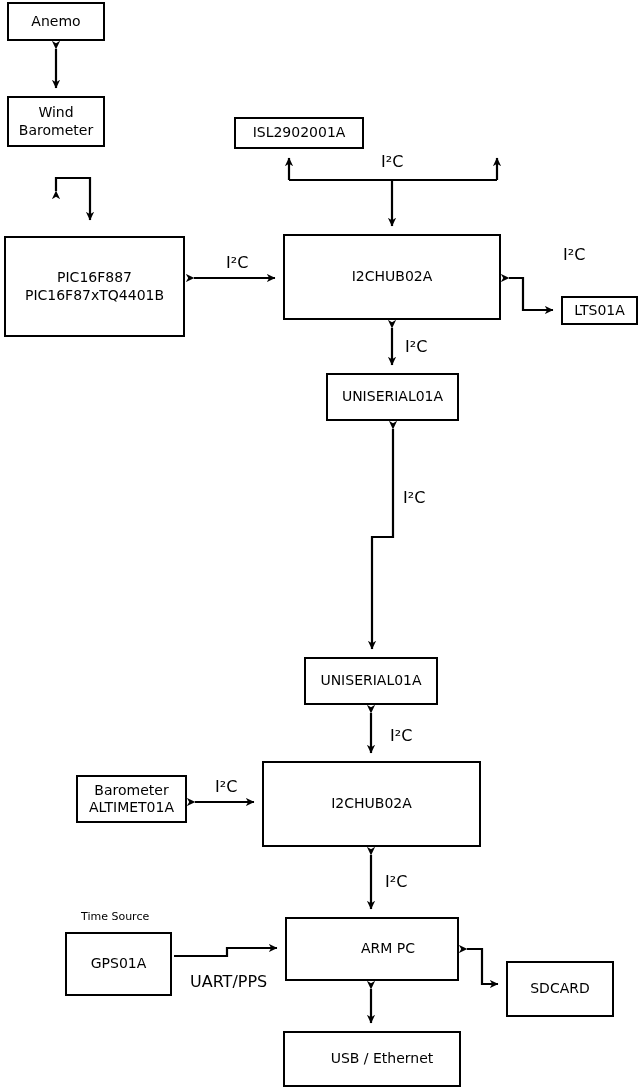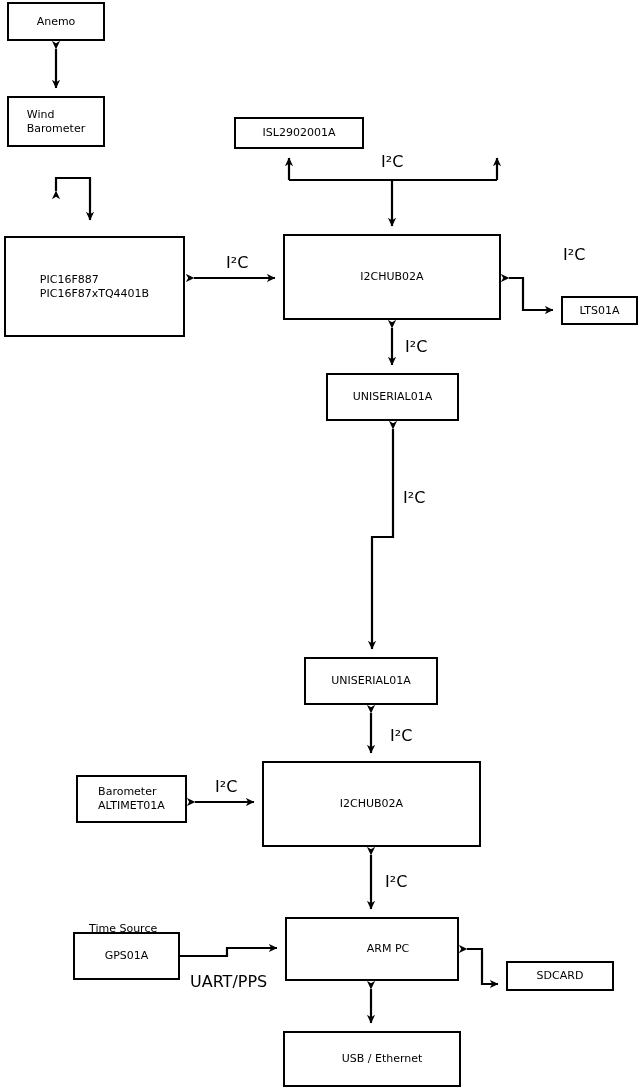--- a/index.html
+++ b/index.html
@@ -1,21 +1,21 @@
 <!DOCTYPE html>
 <html><head>
 <meta charset="utf-8">
 <style>
   html,body{margin:0;padding:0;background:#ffffff;}
   body{font-family:"DejaVu Sans","Liberation Sans",sans-serif;}
   #stage{position:relative;width:640px;height:1089px;background:#ffffff;overflow:hidden;}
   svg.wires{position:absolute;left:0;top:0;width:640px;height:1089px;}
   .node{position:absolute;box-sizing:border-box;background:#ffffff;border:2px solid #000000;
-        display:flex;align-items:center;justify-content:center;
-        font-size:11px;color:#000000;line-height:1.25;}
+        display:flex;align-items:center;justify-content:center;text-align:center;
+        font-size:14px;color:#000000;line-height:1.25;}
   .node span{display:block;}
   .freetext{position:absolute;font-size:11px;color:#000000;white-space:nowrap;}
   .wirelabel{position:absolute;font-size:16px;color:#000000;white-space:nowrap;}
 </style>
 </head>
 <body>
 
 <div id="stage">
 
   <svg class="wires" viewBox="0 0 640 1089">
@@ -104,37 +104,37 @@
     <span>
         <div>Barometer</div>
         <div>ALTIMET01A</div>
       </span>
   </div>
 
   <div class="node" style="left:262px;top:761px;width:219px;height:86px;">
     <span>I2CHUB02A</span>
   </div>
 
-  <div class="node" style="left:73px;top:932px;width:107px;height:48px;">
+  <div class="node" style="left:65px;top:932px;width:107px;height:64px;">
     <span>GPS01A</span>
   </div>
 
   <div class="node" style="left:285px;top:917px;width:174px;height:64px;padding-left:32px;">
     <span>ARM PC</span>
   </div>
 
-  <div class="node" style="left:506px;top:961px;width:108px;height:30px;">
+  <div class="node" style="left:506px;top:961px;width:108px;height:56px;">
     <span>SDCARD</span>
   </div>
 
   <div class="node" style="left:283px;top:1031px;width:178px;height:56px;padding-left:20px;">
     <span>USB / Ethernet</span>
   </div>
 
-  <div class="freetext" style="left:89px;top:910px;margin-top:12px;">Time Source</div>
+  <div class="freetext" style="left:81px;top:910px;">Time Source</div>
 
   <div class="wirelabel" style="left:381px;top:152px;">I²C</div>
   <div class="wirelabel" style="left:226px;top:253px;">I²C</div>
   <div class="wirelabel" style="left:563px;top:245px;">I²C</div>
   <div class="wirelabel" style="left:405px;top:337px;">I²C</div>
   <div class="wirelabel" style="left:403px;top:488px;">I²C</div>
   <div class="wirelabel" style="left:390px;top:726px;">I²C</div>
   <div class="wirelabel" style="left:215px;top:777px;">I²C</div>
   <div class="wirelabel" style="left:385px;top:872px;">I²C</div>
   <div class="wirelabel" style="left:190px;top:972px;">UART/PPS</div>

